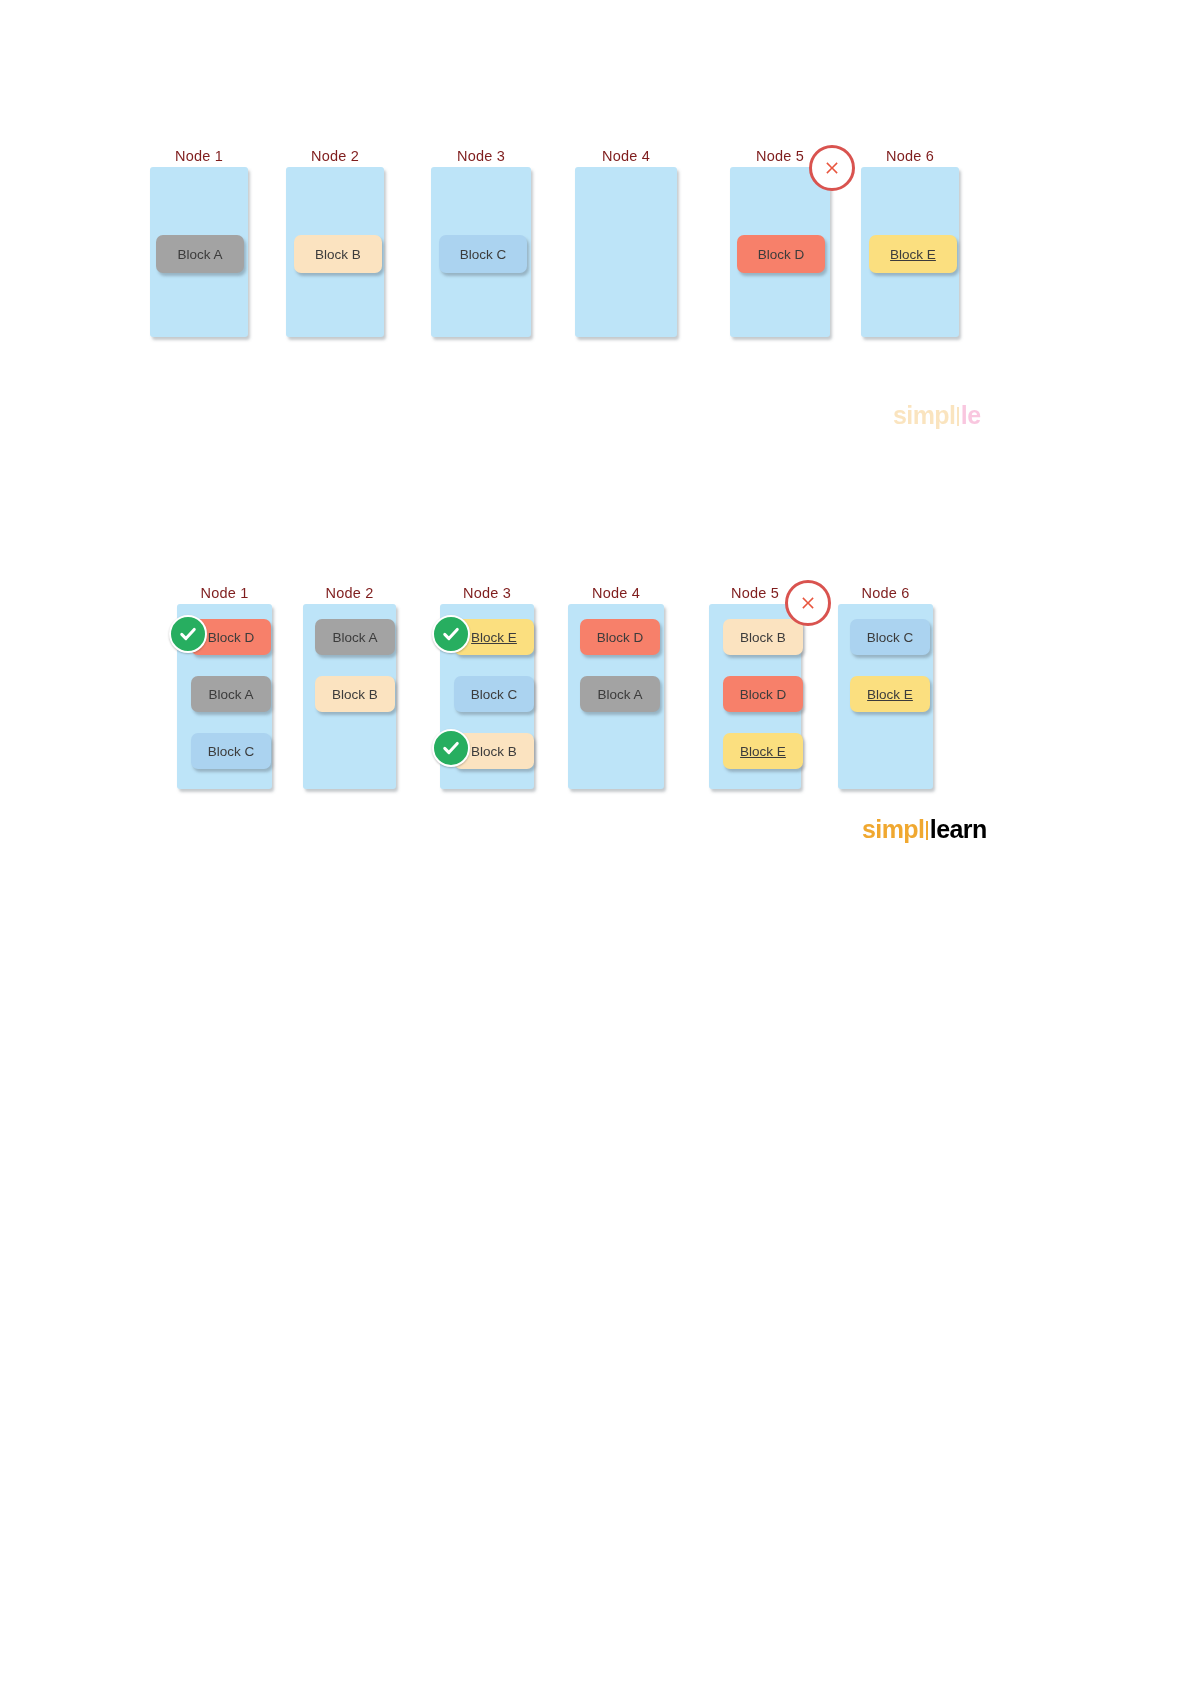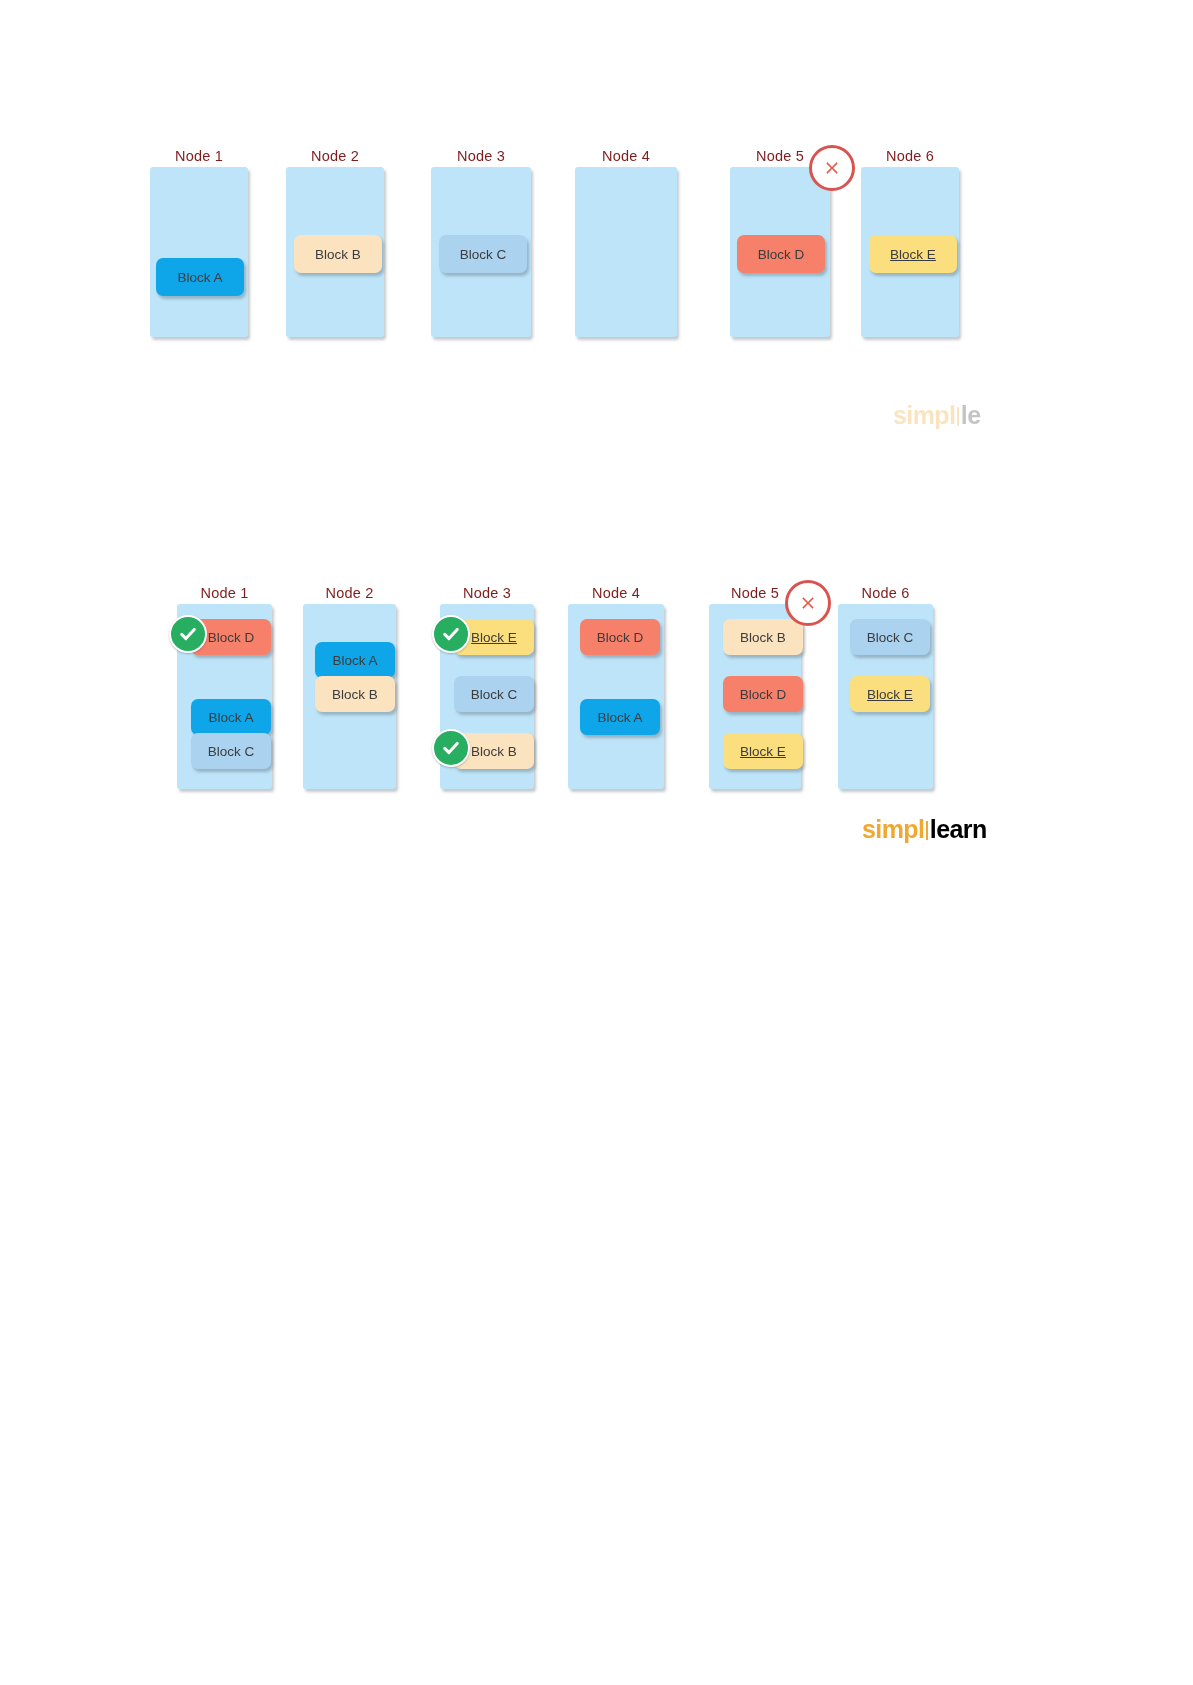--- a/index.html
+++ b/index.html
@@ -50,21 +50,21 @@
     box-sizing: border-box;
     border-radius: 7px;
     font-size: 13.5px;
     color: #3c3c3c;
     display: flex;
     align-items: center;
     justify-content: center;
     box-shadow: 2px 3px 3px rgba(90,100,110,0.38);
     white-space: nowrap;
   }
-  .c-grey   { background: #0ea5e9; margin-top: 23px; }
+  .c-grey   { background: #a3a3a3; }
   .c-cream  { background: #fbe3c0; }
   .c-blue   { background: #abd3f0; }
   .c-red    { background: #f7806a; }
   .c-yellow { background: #fbdf7f; text-decoration: underline; }
 
   
   .marker {
     position: absolute;
     border-radius: 50%;
     display: flex;
@@ -102,21 +102,21 @@
     display: inline-block;
     width: 2.5px;
     height: 19px;
     background: #f0a830;
     margin: 0 1.5px;
     position: relative;
     top: 2px;
   }
   .logo-learn { color: #000000; }
   .logo-faded { opacity: 0.30; }
-  .logo-faded .logo-learn { color: #404040; }
+  .logo-faded .logo-learn { color: #ec4899; }
 </style>
 </head>
 <body>
 
 <div id="stage">
     <div class="diagram">
       <div class="node" style="left:150px; top:0; width:98px;">
         <div class="node-label" style="top:148px;">Node 1</div>
         <div class="node-box" style="top:167px; height:170px;"></div>
         <div class="block c-grey" style="left:6px; top:235px; width:88px; height:38px;">

